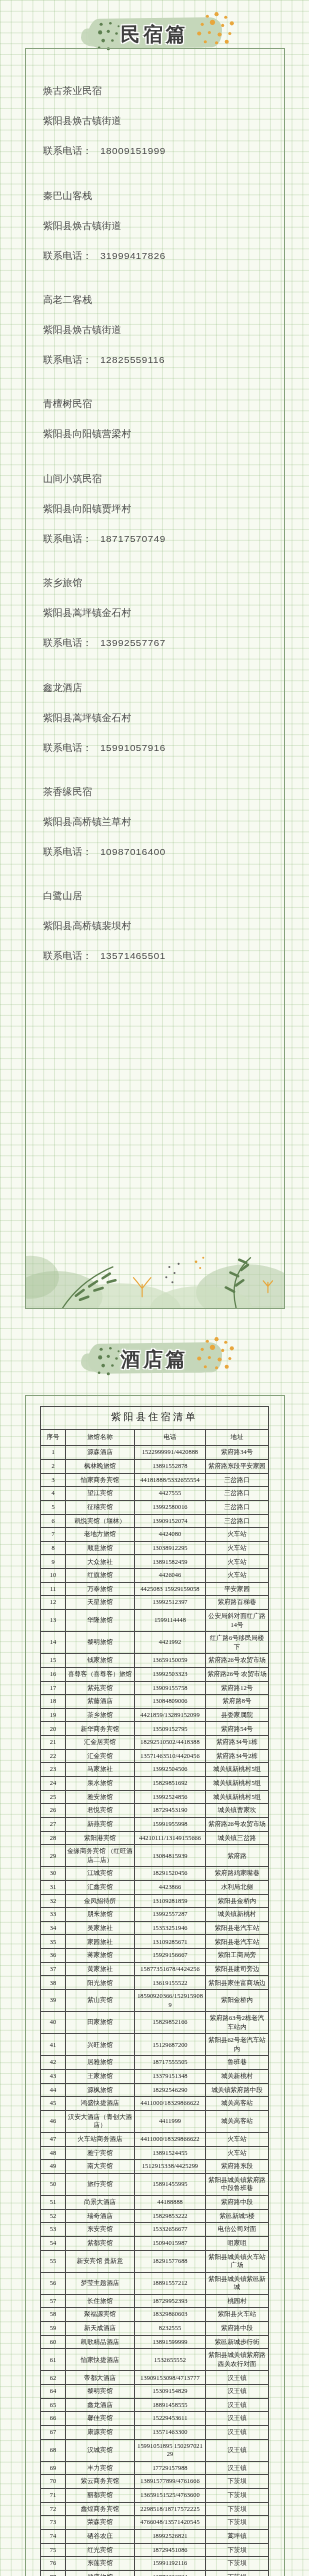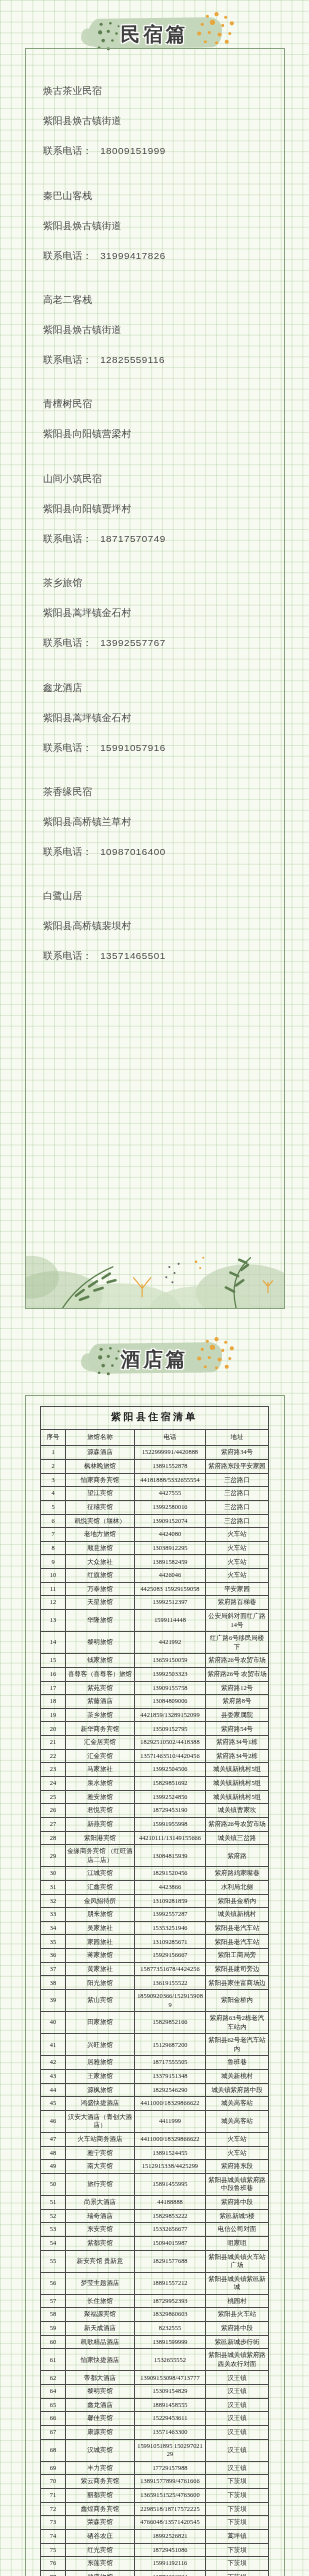--- a/index.html
+++ b/index.html
@@ -54,21 +54,21 @@
   .hotel-table{
     width:228px;margin:9.3px auto 88px;border-collapse:collapse;table-layout:fixed;
     font-family:"Liberation Serif", serif;color:#222;
   }
   .hotel-table td,.hotel-table th{
     border:0.5px solid #4a4a4a;text-align:center;vertical-align:middle;
     font-size:6.4px;font-weight:400;line-height:1.32;padding:2.1px 1px;
     word-break:break-all;overflow:hidden;
   }
   .hotel-table .tbl-title{
-    font-size:9.8px;font-weight:700;letter-spacing:2.6px;padding:4.6px 1px;
+    font-size:9.8px;font-weight:400;letter-spacing:2.6px;padding:4.6px 1px;
   }
   .hotel-table thead th{padding:3.6px 1px;}
 
   
   .deco{position:absolute;left:0;right:0;bottom:0;pointer-events:none;}
 </style>
 </head>
 <body>
 
 <div class="brush-header">

